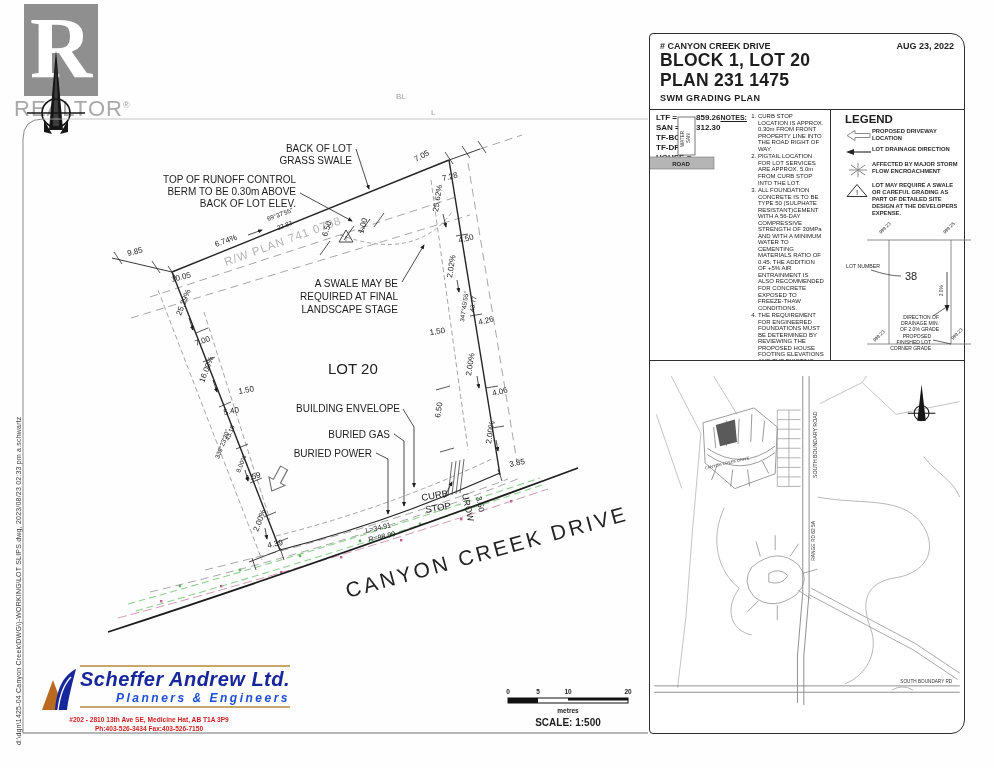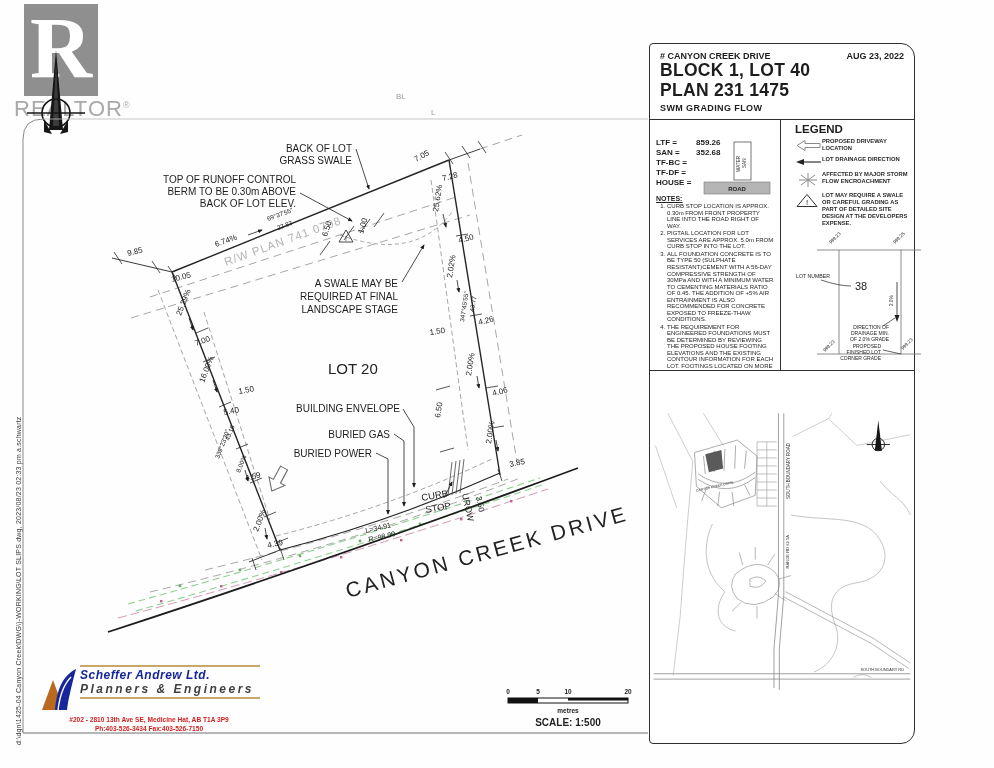--- a/index.html
+++ b/index.html
@@ -18,29 +18,29 @@
   .edge-note{position:absolute;left:15px;top:745px;transform:rotate(-90deg);transform-origin:0 0;
              font-size:7px;color:#3a3a3a;white-space:nowrap;width:655px;letter-spacing:.2px;}
   
   .realtor{position:absolute;left:20px;top:4px;width:110px;height:130px;}
   .realtor .sq{position:absolute;left:4px;top:0;width:74px;height:92px;background:#8f8f8f;}
   .realtor .sq span{position:absolute;left:0;right:0;top:-6px;text-align:center;
       font-family:"Liberation Serif",serif;font-weight:bold;font-size:86px;color:#fff;}
   .realtor .word{position:absolute;left:-6px;top:92px;font-size:22px;color:#a9a9a9;letter-spacing:1px;}
   .realtor .word sup{font-size:9px;}
   
-  .panel{position:absolute;left:649px;top:43px;width:266px;height:701px;background:#fff;
+  .panel{position:absolute;left:649px;top:33px;width:316px;height:701px;background:#fff;
          border:1.3px solid #2f2f2f;border-radius:4px 14px 14px 4px;box-sizing:border-box;
          display:flex;flex-direction:column;}
   .p-head{padding:7px 10px 6px 10px;border-bottom:1.3px solid #2f2f2f;}
   .p-head .row1{display:flex;justify-content:space-between;font-size:9px;font-weight:bold;}
   .p-head .big{font-size:17.5px;font-weight:bold;line-height:1.12;letter-spacing:.3px;}
   .p-head .sub{font-size:9px;font-weight:bold;margin-top:3px;letter-spacing:.4px;}
   .p-mid{display:flex;height:251px;border-bottom:1.3px solid #2f2f2f;box-sizing:border-box;}
-  .p-left{flex:1;padding:3px 4px 0 6px;box-sizing:border-box;display:flex;flex-direction:column;overflow:hidden;margin-top:15px;}
+  .p-left{flex:1;padding:3px 4px 0 6px;box-sizing:border-box;display:flex;flex-direction:row;overflow:hidden;}
   .elevs{position:relative;height:56px;flex:none;}
   .elev-row{display:flex;font-size:8px;font-weight:bold;line-height:1.25;}
   .elev-row .elab{width:40px;}
   .wsdiag{position:absolute;right:2px;top:2px;}
   .notes-h{font-size:7px;font-weight:bold;text-decoration:underline;margin:1px 0 1px 0;}
   ol.notes{margin:0;padding:0 2px 0 11px;font-size:6px;line-height:1.09;}
   ol.notes li{margin:0 0 1px 0;}
   .p-legend{width:134px;border-left:1.3px solid #2f2f2f;box-sizing:border-box;padding:3px 4px 0 14px;
             display:flex;flex-direction:column;}
   .legend-h{font-size:11.5px;font-weight:bold;margin-bottom:3px;}
@@ -49,22 +49,22 @@
   .li-tx{font-size:5.8px;line-height:1.18;font-weight:bold;color:#2a2a2a;}
   .p-loc-h{padding:3px 0 1px 0;text-align:center;}
   .p-loc-h .t{font-size:13.5px;font-weight:bold;letter-spacing:.5px;}
   .p-loc-h .s{font-size:6px;font-weight:bold;}
   .p-map{flex:1;}
   
   .firm{position:absolute;left:38px;top:664px;width:222px;}
   .firm .rule{height:2px;background:#c8a86a;margin:1px 0;}
   .firm .nameblock{display:flex;}
   .firm .logo{flex:none;margin-right:2px;}
-  .firm .n1{font-size:12px;font-weight:bold;font-style:italic;color:#16269b;letter-spacing:.5px;white-space:nowrap;}
-  .firm .n2{font-size:12px;font-weight:bold;font-style:italic;color:#404040;letter-spacing:2.5px;white-space:nowrap;}
+  .firm .n1{font-size:20px;font-weight:bold;font-style:italic;color:#16269b;letter-spacing:.5px;white-space:nowrap;}
+  .firm .n2{font-size:12px;font-weight:bold;font-style:italic;color:#1d4ed8;letter-spacing:2.5px;text-align:right;white-space:nowrap;}
   .firm .addr{font-size:6.6px;font-weight:bold;color:#cf1f1f;text-align:center;line-height:1.3;margin-top:2px;}
   
   .scalebar{position:absolute;left:500px;top:682px;}
 </style>
 </head>
 <body>
 
 <div id="canvas">
 
   <div class="edge-note">d:\dgn\1425-04 Canyon Creek\DWG\)-WORKING\LOT SLIPS.dwg,  2023/08/23  02:33 pm    a.schwartz</div>
@@ -253,35 +253,35 @@
       <text class="dim" x="268" y="548" transform="rotate(-12,268,548)">4.39</text>
     </g>
   </svg>
 
   <div class="panel">
     <div class="p-head">
       <div class="row1">
         <span># CANYON CREEK DRIVE</span>
         <span>AUG 23, 2022</span>
       </div>
-      <div class="big">BLOCK 1, LOT 40</div>
+      <div class="big">BLOCK 1, LOT 20</div>
       <div class="big">PLAN 231 1475</div>
-      <div class="sub">SWM GRADING FLOW</div>
+      <div class="sub">SWM GRADING PLAN</div>
     </div>
 
     <div class="p-mid">
       <div class="p-left">
         <div class="elevs">
           <div class="elev-row">
               <span class="elab">LTF =</span>
               <span>859.26</span>
             </div>
           <div class="elev-row">
               <span class="elab">SAN =</span>
-              <span>352.68</span>
+              <span>312.30</span>
             </div>
           <div class="elev-row">
               <span class="elab">TF-BC =</span>
               <span></span>
             </div>
           <div class="elev-row">
               <span class="elab">TF-DF =</span>
               <span></span>
             </div>
           <div class="elev-row">

